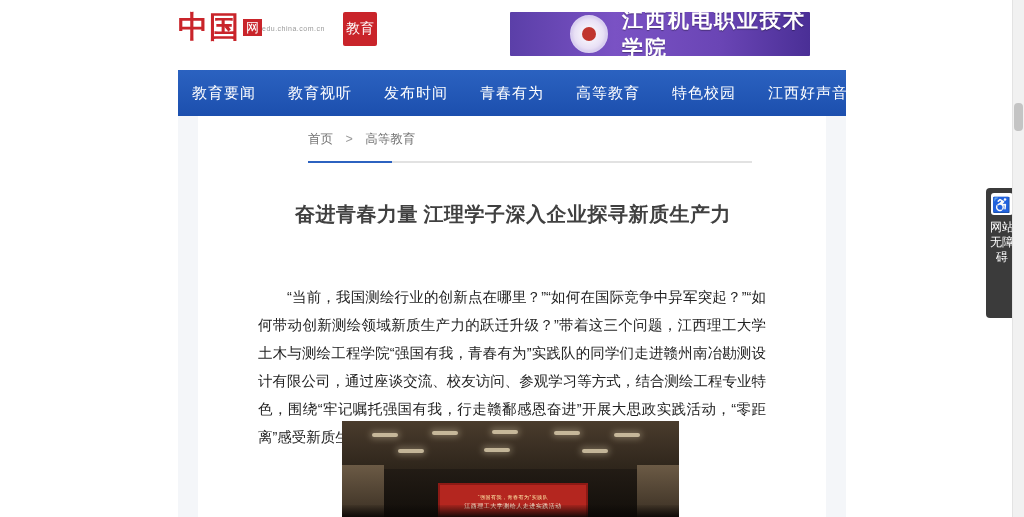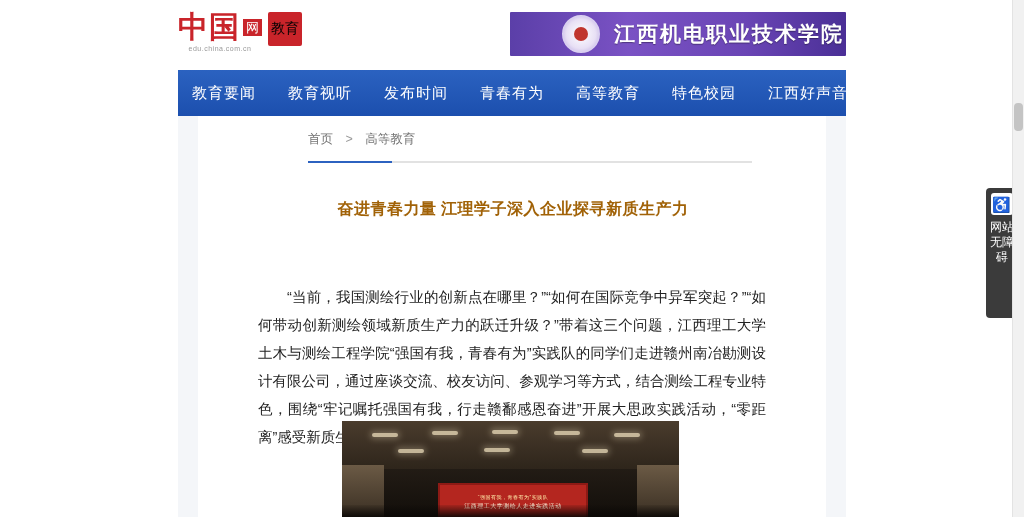--- a/index.html
+++ b/index.html
@@ -29,21 +29,21 @@
   }
   .logo-wrap {
     position: absolute;
     left: 0px;
     top: 12px;
     display: flex;
     align-items: flex-start;
   }
   .logo-cn {
     display: flex;
-    flex-direction: column;
+    flex-direction: row;
     align-items: center;
     line-height: 1;
   }
   .logo-main {
     display: flex;
     align-items: center;
   }
   .logo-char {
     color: #c9242a;
     font-family: "Liberation Serif", serif;
@@ -59,46 +59,47 @@
     margin-left: 3px;
     font-family: "Liberation Serif", serif;
   }
   .logo-url {
     font-size: 7px;
     color: #999;
     margin-top: 3px;
     letter-spacing: 0.5px;
   }
   .logo-edu {
-    margin-left: 6px;
+    margin-left: 18px;
     background: #c9242a;
-    color: #000000;
+    color: #ffffff;
     font-size: 14px;
     width: 34px;
     height: 34px;
     display: flex;
     align-items: center;
     justify-content: center;
     border-radius: 2px;
     line-height: 1.1;
     text-align: center;
     padding: 1px;
     box-sizing: border-box;
   }
   .banner {
     position: absolute;
     left: 332px;
     top: 12px;
-    width: 336px;
+    width: 292px;
     height: 44px;
     background: linear-gradient(90deg, #5b3fa8 0%, #7a52c4 35%, #6a45b5 70%, #4a2f96 100%);
     display: flex;
     align-items: center;
     border-radius: 1px;
     overflow: hidden;
+    padding-left: 8px;
   }
   .banner-seal {
     width: 34px;
     height: 34px;
     border-radius: 50%;
     background: radial-gradient(circle at 50% 50%, #ffffff 0%, #e8e0f5 60%, #b9a8dd 100%);
     border: 2px solid #d9cff0;
     margin-left: 52px;
     position: relative;
     flex: none;
@@ -187,23 +188,23 @@
     height: 2px;
     background: #2c62c0;
   }
   .article-title {
     position: absolute;
     left: 60px;
     top: 72px;
     width: 510px;
     text-align: center;
     font-family: "Liberation Serif", serif;
-    font-size: 16px;
+    font-size: 20px;
     font-weight: bold;
-    color: #a16207;
+    color: #404040;
     letter-spacing: 0.5px;
   }
   .meta {
     position: absolute;
     left: 60px;
     top: 106px;
     width: 510px;
     text-align: center;
     font-size: 10.5px;
     color: #8c8c8c;

